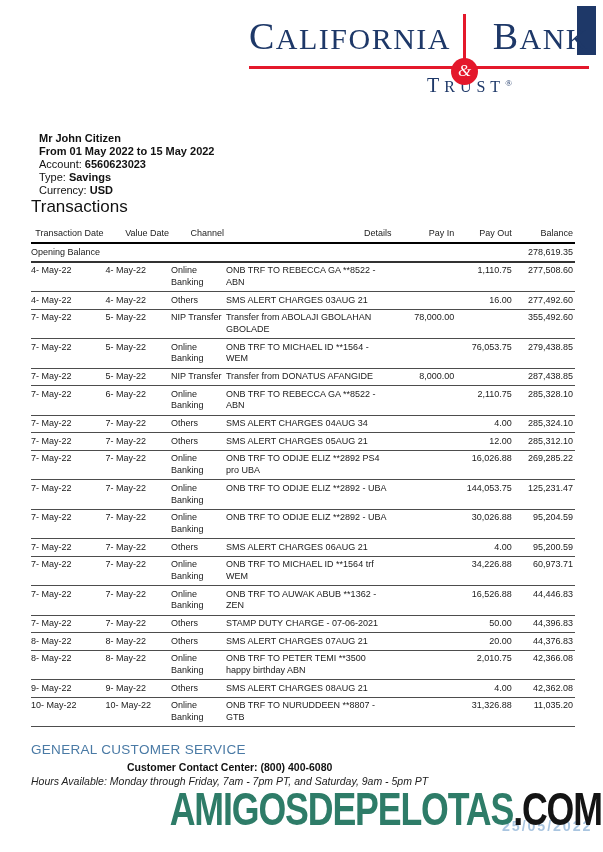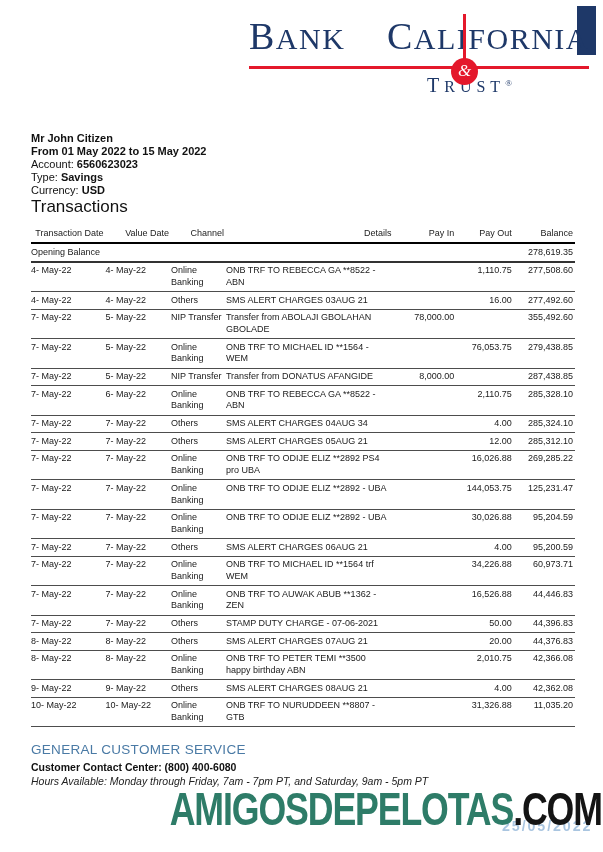--- a/index.html
+++ b/index.html
@@ -21,40 +21,40 @@
   .logo-hline{position:absolute;left:0;right:0;top:56px;height:3px;background:#e4182b;}
   .logo-circle{position:absolute;left:202px;top:48px;width:27px;height:27px;border-radius:50%;
     background:#e4182b;color:#fff;text-align:center;line-height:25px;
     font-family:"Liberation Serif",serif;font-style:italic;font-size:17px;z-index:2;}
   .logo-trust{position:absolute;left:178px;top:64px;font-family:"Liberation Serif",serif;
     color:#1e3868;font-size:16px;letter-spacing:5px;display:inline-block;}
   .logo-trust::first-letter{font-size:20px;}
   .logo-trust .reg{font-size:9px;vertical-align:super;letter-spacing:0;}
 
   
-  .acct{font-size:11px;line-height:13px;color:#111;}
+  .acct{font-size:11px;line-height:13px;color:#111;margin-left:8px;}
   .acct .bold{font-weight:bold;}
   .acct b{margin-left:3px;}
 
   
   .section-title{font-size:17px;color:#111;}
   table.tx{width:544px;border-collapse:collapse;margin-top:9px;font-size:9px;color:#1a1a1a;}
   table.tx th{font-weight:normal;text-align:right;vertical-align:top;padding:2px 2px 4px 0;color:#222;}
   table.tx thead tr{border-bottom:2.5px solid #000;}
   table.tx td{vertical-align:top;padding:2.5px 2px 2.5px 0;line-height:1.3;}
   table.tx tbody tr{border-bottom:1.5px solid #4d4d4d;margin-left:32px;}
   tr.opening{border-bottom:2px solid #333 !important;}
   .num{text-align:right;}
   .col-txn{width:74px;}.col-val{width:66px;}.col-ch{width:54px;}.col-det{width:172px;}
   .col-in{width:62px;}.col-out{width:56px;}.col-bal{width:60px;}
 
   
   .footer{position:absolute;left:31px;top:742px;font-size:10.5px;color:#111;}
   .footer-heading{color:#4a7aa5;font-size:13.5px;letter-spacing:0.3px;}
-  .footer-contact{font-weight:bold;margin-top:4px;}
+  .footer-contact{font-weight:bold;margin-top:4px;text-align:center;}
   .footer-hours{font-style:italic;margin-top:2px;color:#222;}
 
   
   .watermark{position:absolute;top:784px;left:0;right:0;height:56px;text-align:right;
     white-space:nowrap;}
   .wm-inner{display:inline-block;transform:scaleX(0.76);transform-origin:right center;
     font-weight:bold;font-size:47px;letter-spacing:-1.5px;line-height:50px;position:relative;padding-right:1px;}
   .wm-teal{color:#2e7c68;position:relative;z-index:1;}
   .wm-black{color:#141414;position:relative;z-index:1;}
   .wm-stamp{position:absolute;right:14px;top:17px;z-index:0;
@@ -63,22 +63,22 @@
 </style>
 </head>
 <body>
 
 <div class="corner-bar"></div>
 
 <div class="content">
 
   <div class="logo">
     <div class="logo-line1">
+      <span>CALIFORNIA</span>
       <span>BANK</span>
-      <span>CALIFORNIA</span>
     </div>
     <div class="logo-vline"></div>
     <div class="logo-hline"></div>
     <div class="logo-circle">&amp;</div>
     <div class="logo-trust"><span>TRUST</span><span class="reg">®</span></div>
   </div>
 
   <div class="acct">
     <div class="bold">Mr John Citizen</div>
     <div class="bold">From 01 May 2022 to 15 May 2022</div>

